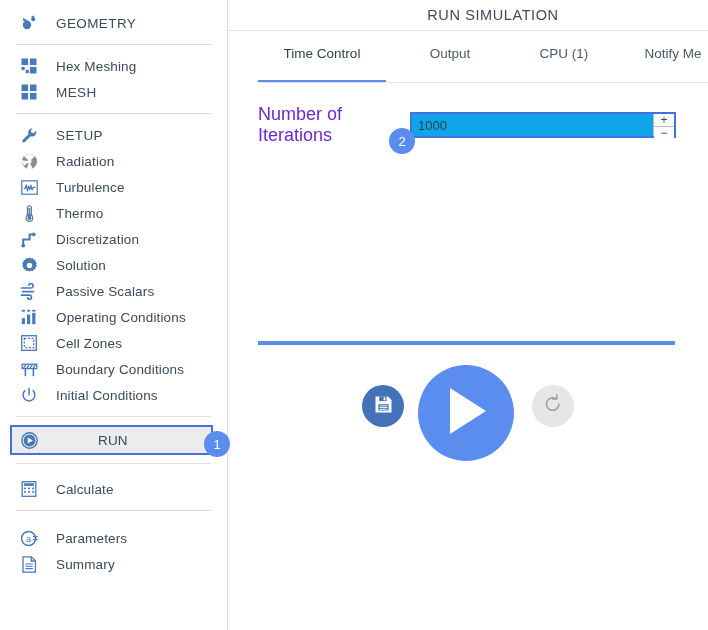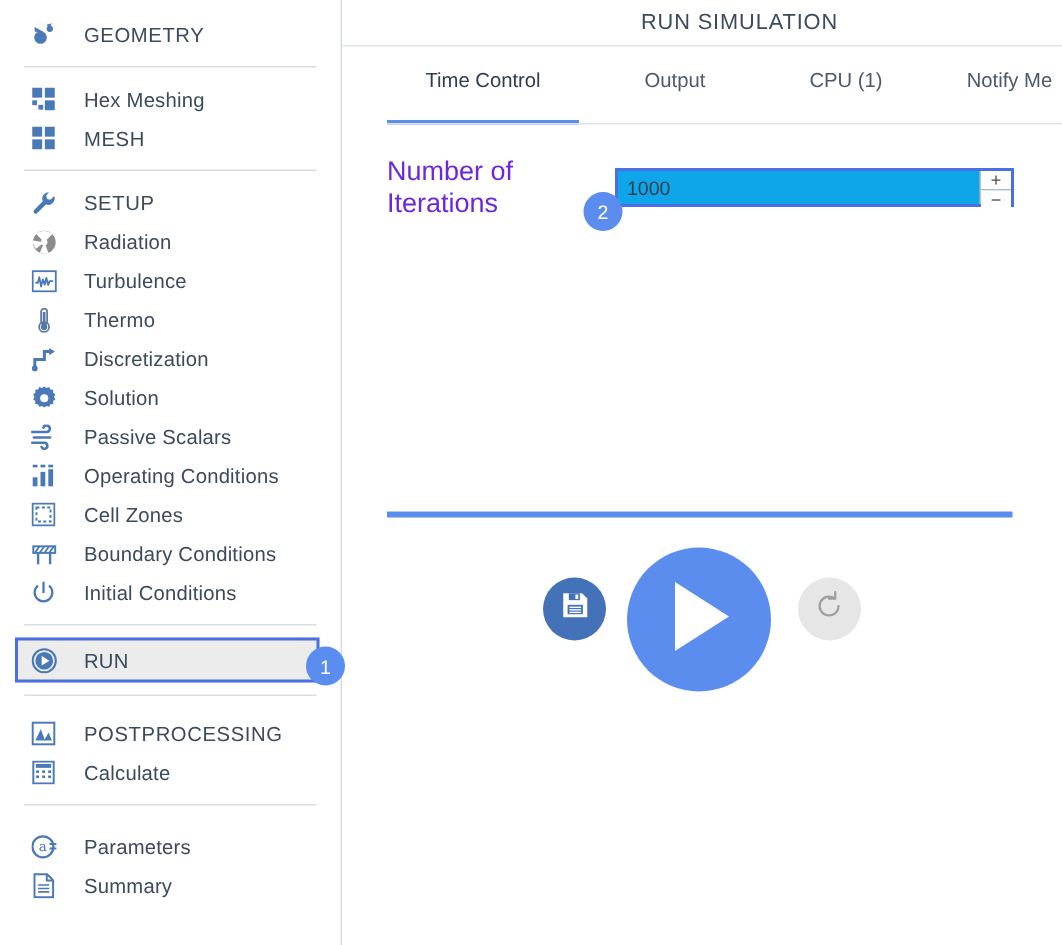--- a/index.html
+++ b/index.html
@@ -72,20 +72,21 @@
   .nav-item.selected {
     background: #ececec;
     border: 2px solid #4a6fe3;
     box-sizing: border-box;
     height: 30px;
     margin: 0 14px 0 10px;
     padding-left: 4px;
   }
   .nav-item.selected .nav-label {
     color: #3b4a5c;
+    margin-left: 42px;
   }
 
   
   #main {
     position: relative;
     flex: 1 1 auto;
     height: 630px;
     background: #ffffff;
   }
   #panel-title {
@@ -435,30 +436,20 @@
           <circle cx="8.5" cy="8.5" r="5.9" fill="#4a79b8"></circle>
           <path d="M6.8 5.4 L11.9 8.5 L6.8 11.6 Z" fill="#ffffff"></path>
         </svg>
       </span>
       <span class="nav-label">RUN</span>
     </div>
 
     <div class="nav-sep"></div>
     <div class="spacer-4"></div>
 
-    <div class="nav-item heading">
-      <span class="nav-icon">
-        <svg width="16" height="16" viewBox="0 0 16 16">
-          <rect x="0.7" y="0.7" width="14.6" height="14.6" fill="none" stroke="#4a79b8" stroke-width="1.5"></rect>
-          <path d="M2.6 12.6 L6.2 5.0 L9.0 12.6 Z" fill="#4a79b8"></path>
-          <path d="M8.4 12.6 L11.4 7.4 L13.6 12.6 Z" fill="#4a79b8"></path>
-        </svg>
-      </span>
-      <span class="nav-label">POSTPROCESSING</span>
-    </div>
 
     <div class="nav-item">
       <span class="nav-icon">
         <svg width="16" height="16" viewBox="0 0 16 16">
           <rect x="1.2" y="0.7" width="13.6" height="14.6" fill="none" stroke="#4a79b8" stroke-width="1.3"></rect>
           <rect x="2.9" y="2.3" width="10.2" height="2.6" fill="#4a79b8"></rect>
           <rect x="3.1" y="6.6" width="1.9" height="1.7" fill="#4a79b8"></rect>
           <rect x="7.1" y="6.6" width="1.9" height="1.7" fill="#4a79b8"></rect>
           <rect x="11.1" y="6.6" width="1.9" height="1.7" fill="#4a79b8"></rect>
           <rect x="3.1" y="10.0" width="1.9" height="1.7" fill="#4a79b8"></rect>

